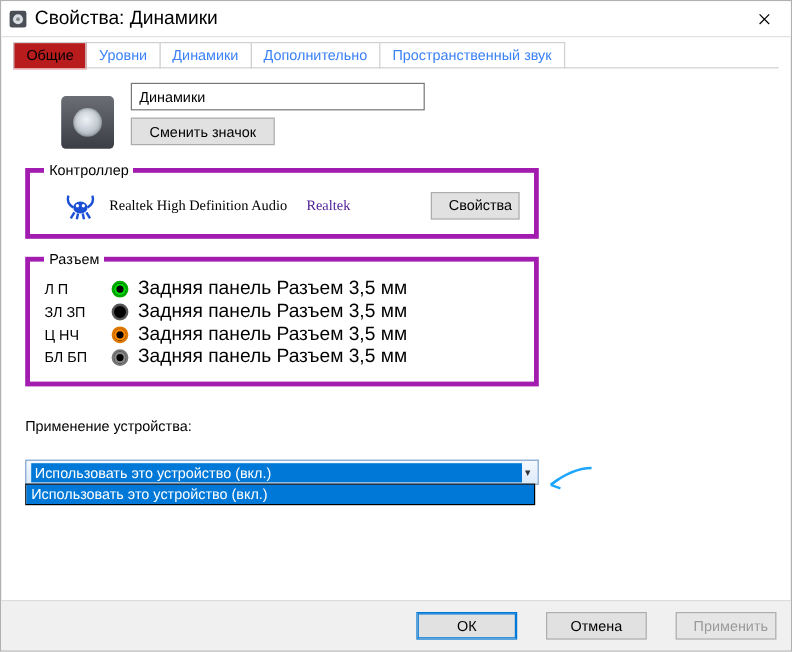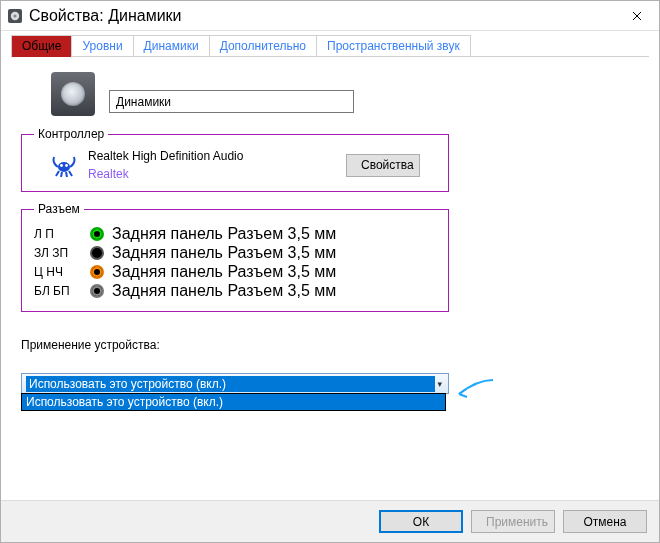--- a/index.html
+++ b/index.html
@@ -114,36 +114,36 @@
     font: inherit;
     font-size: 12px;
     height: 23px;
     border: 1px solid #adadad;
     background: #e1e1e1;
     padding: 0 14px;
     cursor: pointer;
   }
   
   fieldset {
-    border: 1px solid #a21caf;
+    border: 4px solid #a21caf;
     margin: 0 0 10px 0;
-    padding: 8px 28px 10px 12px;
+    padding: 8px 12px 10px 12px;
     width: 428px;
   }
   legend { padding: 0 4px; font-size: 12px; }
   .controller-row {
     display: flex; align-items: center; gap: 10px;
     padding-left: 16px;
   }
   .realtek-icon {
     width: 28px; height: 28px;
     display: flex; align-items: center; justify-content: center;
   }
-  .ctrl-text { display: flex; flex-direction: column; gap: 4px; flex: 1; }
-  .ctrl-text .link { color: #8b5cf6; cursor: pointer; width: fit-content; }
+  .ctrl-text { display: flex; flex-direction: row; gap: 16px; flex: 1; font-family: Liberation Serif, serif; }
+  .ctrl-text .link { color: #4c1d95; cursor: pointer; width: fit-content; }
   .ctrl-props-btn { margin-left: auto; width: 74px; }
   
   .jack-row {
     display: flex; align-items: center; gap: 8px;
     margin: 1px 0;
   }
   .jack-label { width: 48px; font-size: 12px; }
   .jack-dot {
     width: 14px; height: 14px;
     border-radius: 50%;
@@ -206,21 +206,21 @@
   .btn-bar {
     position: absolute;
     left: 0; right: 0; bottom: 0;
     height: 42px;
     border-top: 1px solid #dcdcdc;
     background: #f0f0f0;
     display: flex;
     justify-content: flex-end;
     align-items: center;
     padding-right: 12px;
-    gap: 8px;
+    gap: 24px;
   }
   .btn-bar button.win {
     width: 84px;
   }
   .btn-bar button.default { border-color: #0078d7; box-shadow: inset 0 0 0 1px #0078d7; }
   .btn-bar button.disabled { color: #9a9a9a; background:#e6e6e6; cursor: default; }
 </style>
 </head>
 <body>
 
@@ -248,20 +248,21 @@
   <div class="tab">Дополнительно</div>
   <div class="tab">Пространственный звук</div>
 </div>
 
 <div class="content">
 
   <div class="row1">
     <div class="device-icon-big"></div>
     <div class="name-col">
       <input type="text" value="Динамики" style="">
+      <button class="win" style="width:120px">Сменить значок</button>
     </div>
   </div>
 
   <fieldset>
     <legend>Контроллер</legend>
     <div class="controller-row">
       <span class="realtek-icon">
         <svg width="28" height="24" viewBox="0 0 28 24">
           <ellipse cx="14" cy="14" rx="6" ry="5" fill="#1b4fd6"></ellipse>
           <path d="M8 14 Q2 10 4 4" stroke="#1b4fd6" stroke-width="2" fill="none"></path>
@@ -319,15 +320,15 @@
     <svg class="arrow" width="42" height="30" viewBox="0 0 42 30">
       <path d="M40 2 Q24 2 6 16" stroke="#1ea7ff" stroke-width="2" fill="none"></path>
       <path d="M6 16 L13 11 M6 16 L14 19" stroke="#1ea7ff" stroke-width="2" fill="none"></path>
     </svg>
   </div>
 
 </div>
 
 <div class="btn-bar">
   <button class="win default">ОК</button>
+  <button class="win">Отмена</button>
   <button class="win disabled">Применить</button>
-  <button class="win">Отмена</button>
 </div>
 
 </body></html>

